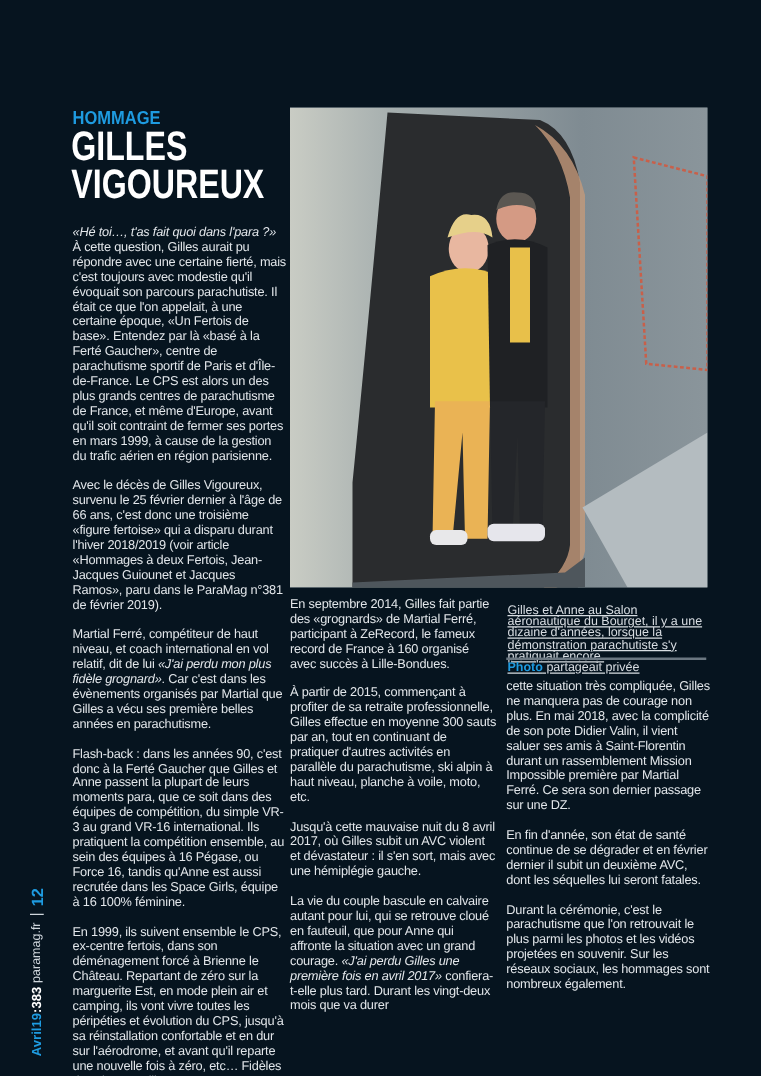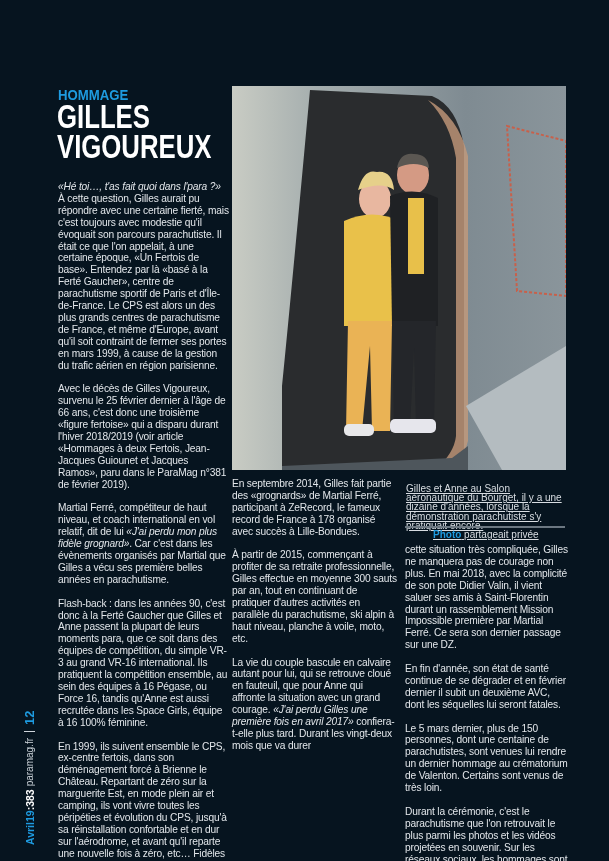--- a/index.html
+++ b/index.html
@@ -41,21 +41,21 @@
     position: absolute; left: 232px; top: 86px;
     width: 334px; height: 384px; overflow: hidden;
     background: #8e99a0;
   }
   .photo svg { display: block; }
 
   .caption {
     position: absolute; left: 406px; top: 484px; width: 162px;
     font-size: 10px; line-height: 9.2px; color: #d8dde2; text-decoration: underline;
   }
-  .caption .credit-label { color: #1e9be0; font-weight: bold; margin-left: 27px; }
+  .caption .credit-label { color: #1e9be0; font-weight: bold; }
   .divider {
     position: absolute; left: 405px; top: 526px;
     width: 160px; height: 2px; background: #6b7781;
   }
 
   .folio {
     position: absolute; left: 22px; top: 845px;
     transform: rotate(-90deg); transform-origin: left top;
     white-space: nowrap; font-size: 10.5px;
     display: flex; align-items: center; gap: 3px;
@@ -115,29 +115,29 @@
   </svg>
 </div>
 
 <div class="caption">
   <span>Gilles et Anne au Salon aéronautique du Bourget, il y a une dizaine d'années, lorsque la démonstration parachutiste s'y pratiquait encore.</span><br>
   <span class="credit-label">Photo</span><span> partageait privée</span>
 </div>
 <div class="divider"></div>
 
 <div class="col col2">
-  <p>En septembre 2014, Gilles fait partie des «grognards» de Martial Ferré, participant à ZeRecord, le fameux record de France à 178 organisé avec succès à Lille-Bondues.</p>
+  <p>En septembre 2014, Gilles fait partie des «grognards» de Martial Ferré, participant à ZeRecord, le fameux record de France à 160 organisé avec succès à Lille-Bondues.</p>
   <p>À partir de 2015, commençant à profiter de sa retraite professionnelle, Gilles effectue en moyenne 300 sauts par an, tout en continuant de pratiquer d'autres activités en parallèle du parachutisme, ski alpin à haut niveau, planche à voile, moto, etc.</p>
+  <p>Jusqu'à cette mauvaise nuit du 8 avril 2017, où Gilles subit un AVC violent et dévastateur : il s'en sort, mais avec une hémiplégie gauche.</p>
   <p><span>La vie du couple bascule en calvaire autant pour lui, qui se retrouve cloué en fauteuil, que pour Anne qui affronte la situation avec un grand courage. </span><em>«J'ai perdu Gilles une première fois en avril 2017»</em><span> confiera-t-elle plus tard. Durant les vingt-deux mois que va durer</span></p>
 </div>
 
 <div class="col col3">
   <p>cette situation très compliquée, Gilles ne manquera pas de courage non plus. En mai 2018, avec la complicité de son pote Didier Valin, il vient saluer ses amis à Saint-Florentin durant un rassemblement Mission Impossible première par Martial Ferré. Ce sera son dernier passage sur une DZ.</p>
   <p>En fin d'année, son état de santé continue de se dégrader et en février dernier il subit un deuxième AVC, dont les séquelles lui seront fatales.</p>
-  <p>Le 5 mars dernier, plus de 150 personnes, dont une centaine de parachutistes, sont venues lui rendre un dernier hommage au crématorium de Valenton. Certains sont venus de très loin.</p>
   <p>Durant la cérémonie, c'est le parachutisme que l'on retrouvait le plus parmi les photos et les vidéos projetées en souvenir. Sur les réseaux sociaux, les hommages sont nombreux également.</p>
 </div>
 
 <div class="folio">
   <span class="issue"><span>Avril19</span><b>:383</b></span>
   <span class="site">paramag.fr</span>
   <span class="bar"></span>
   <span class="page">12</span>
 </div>
 

